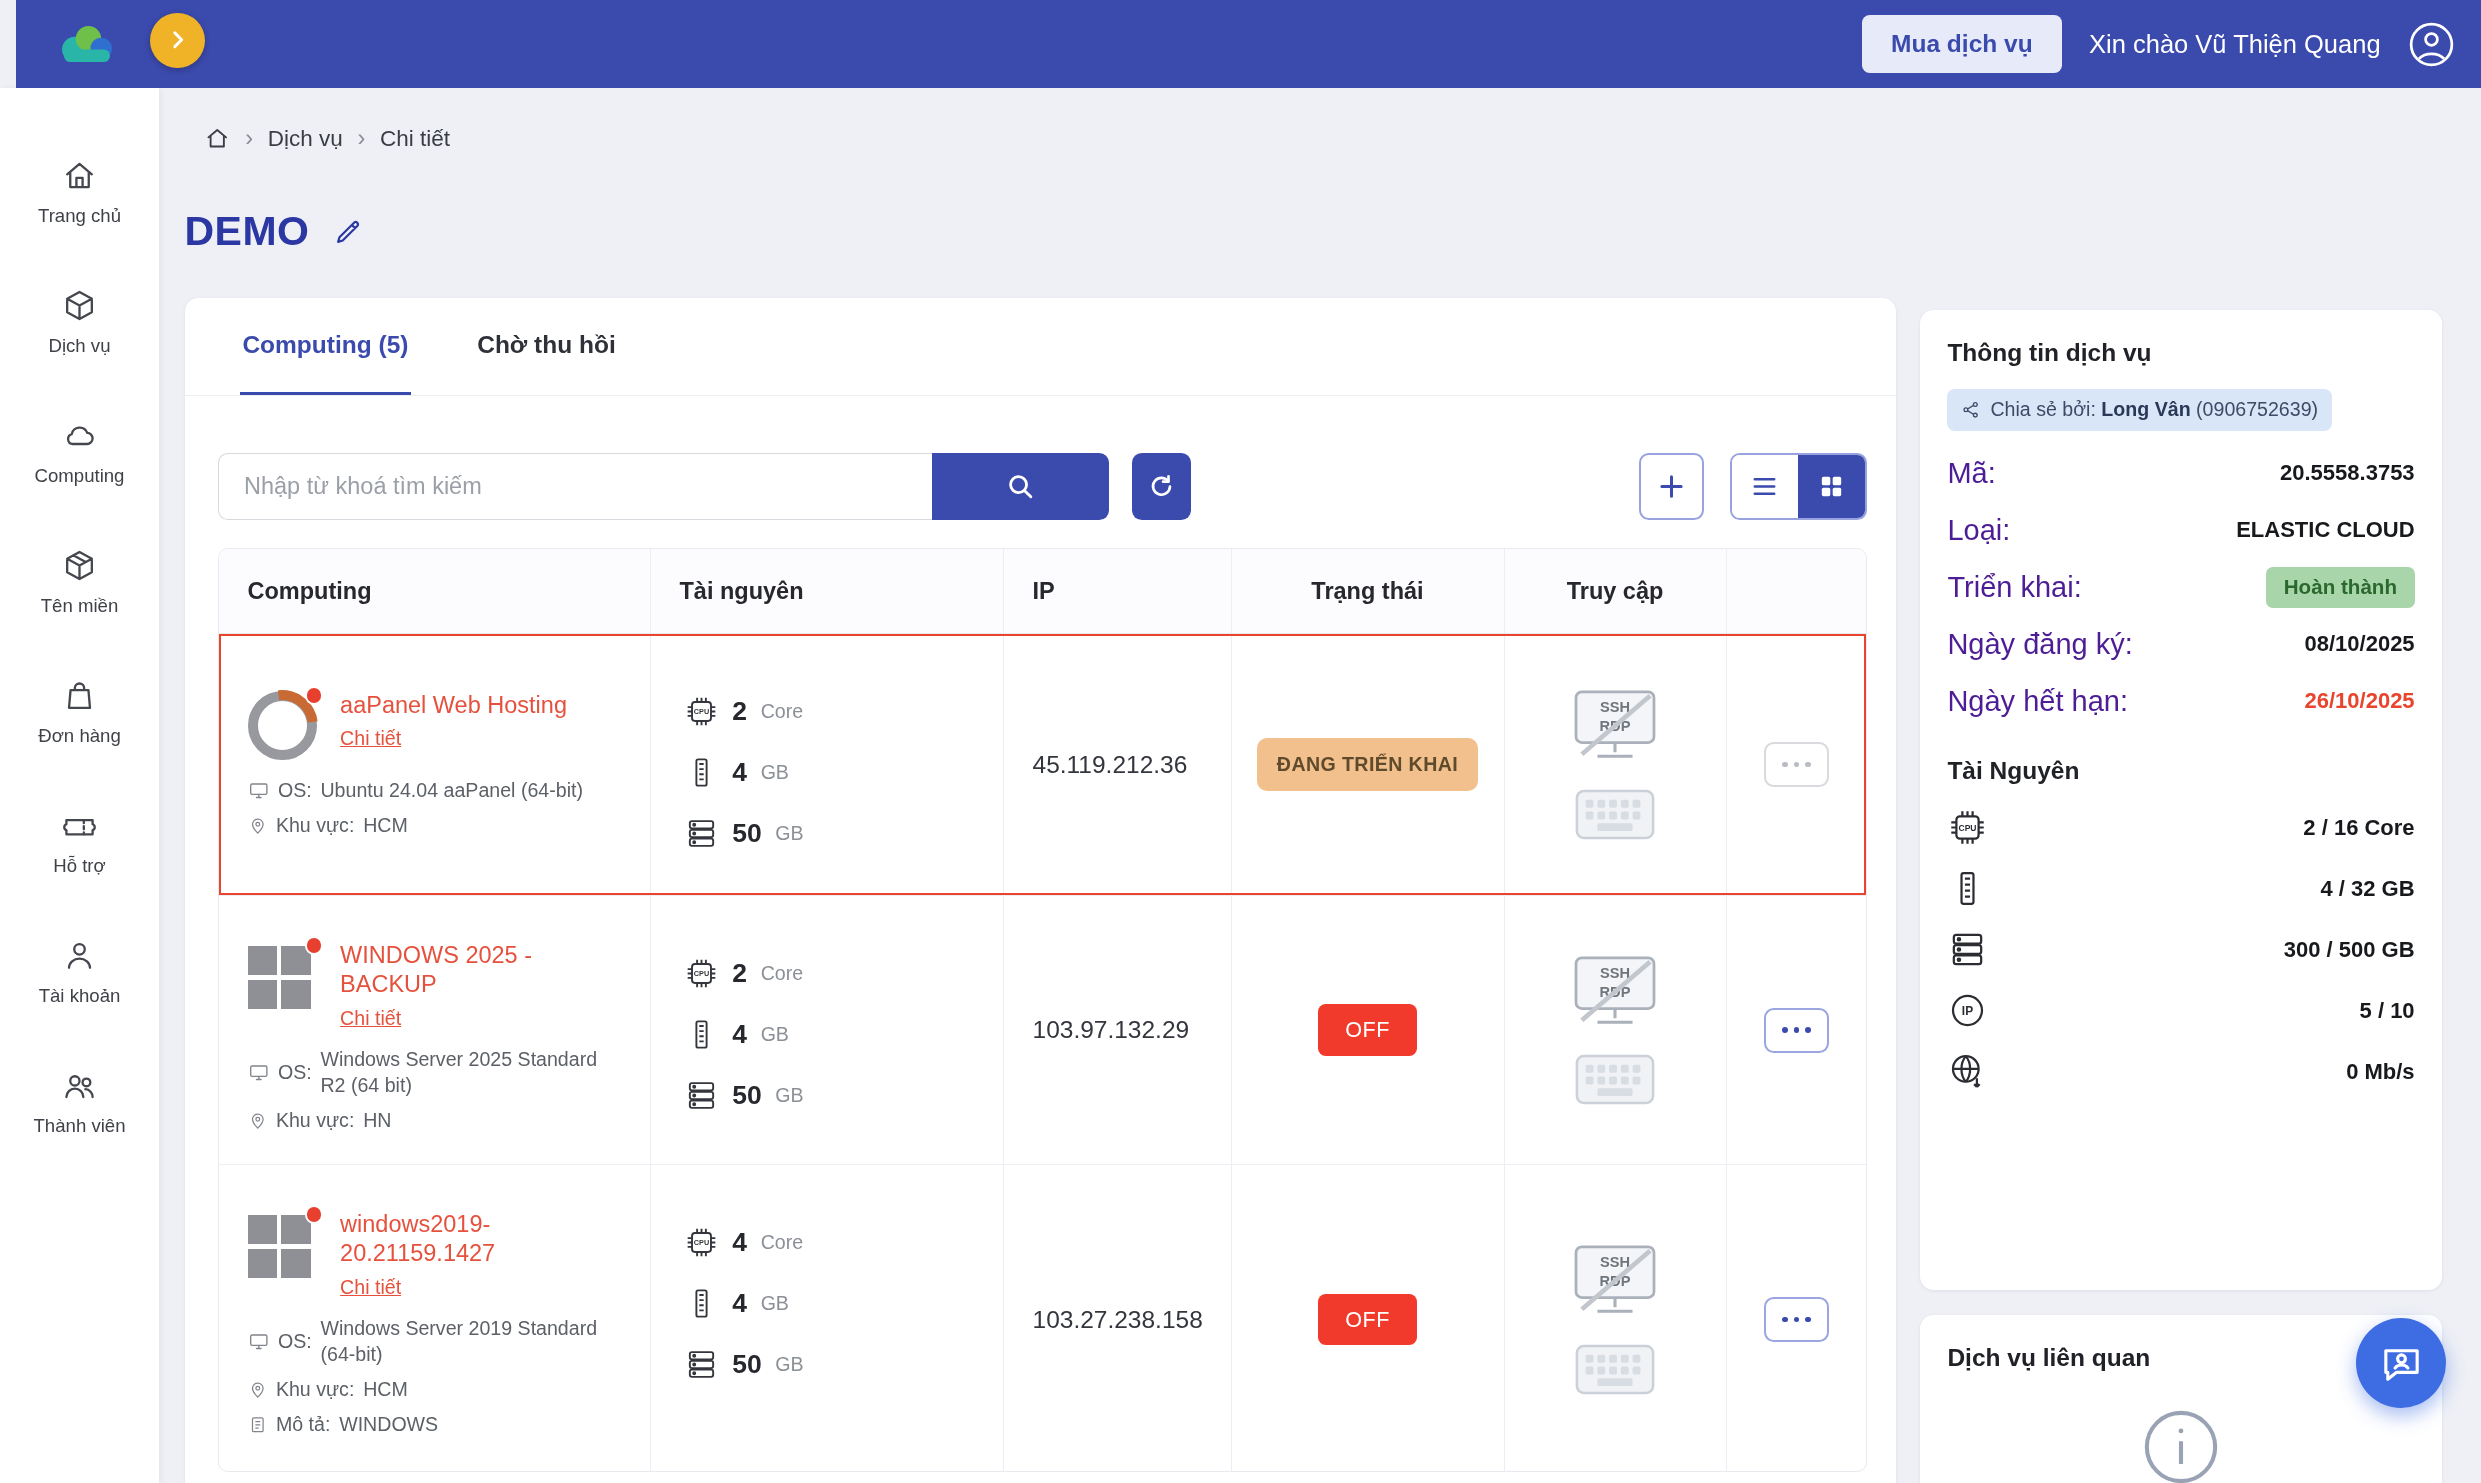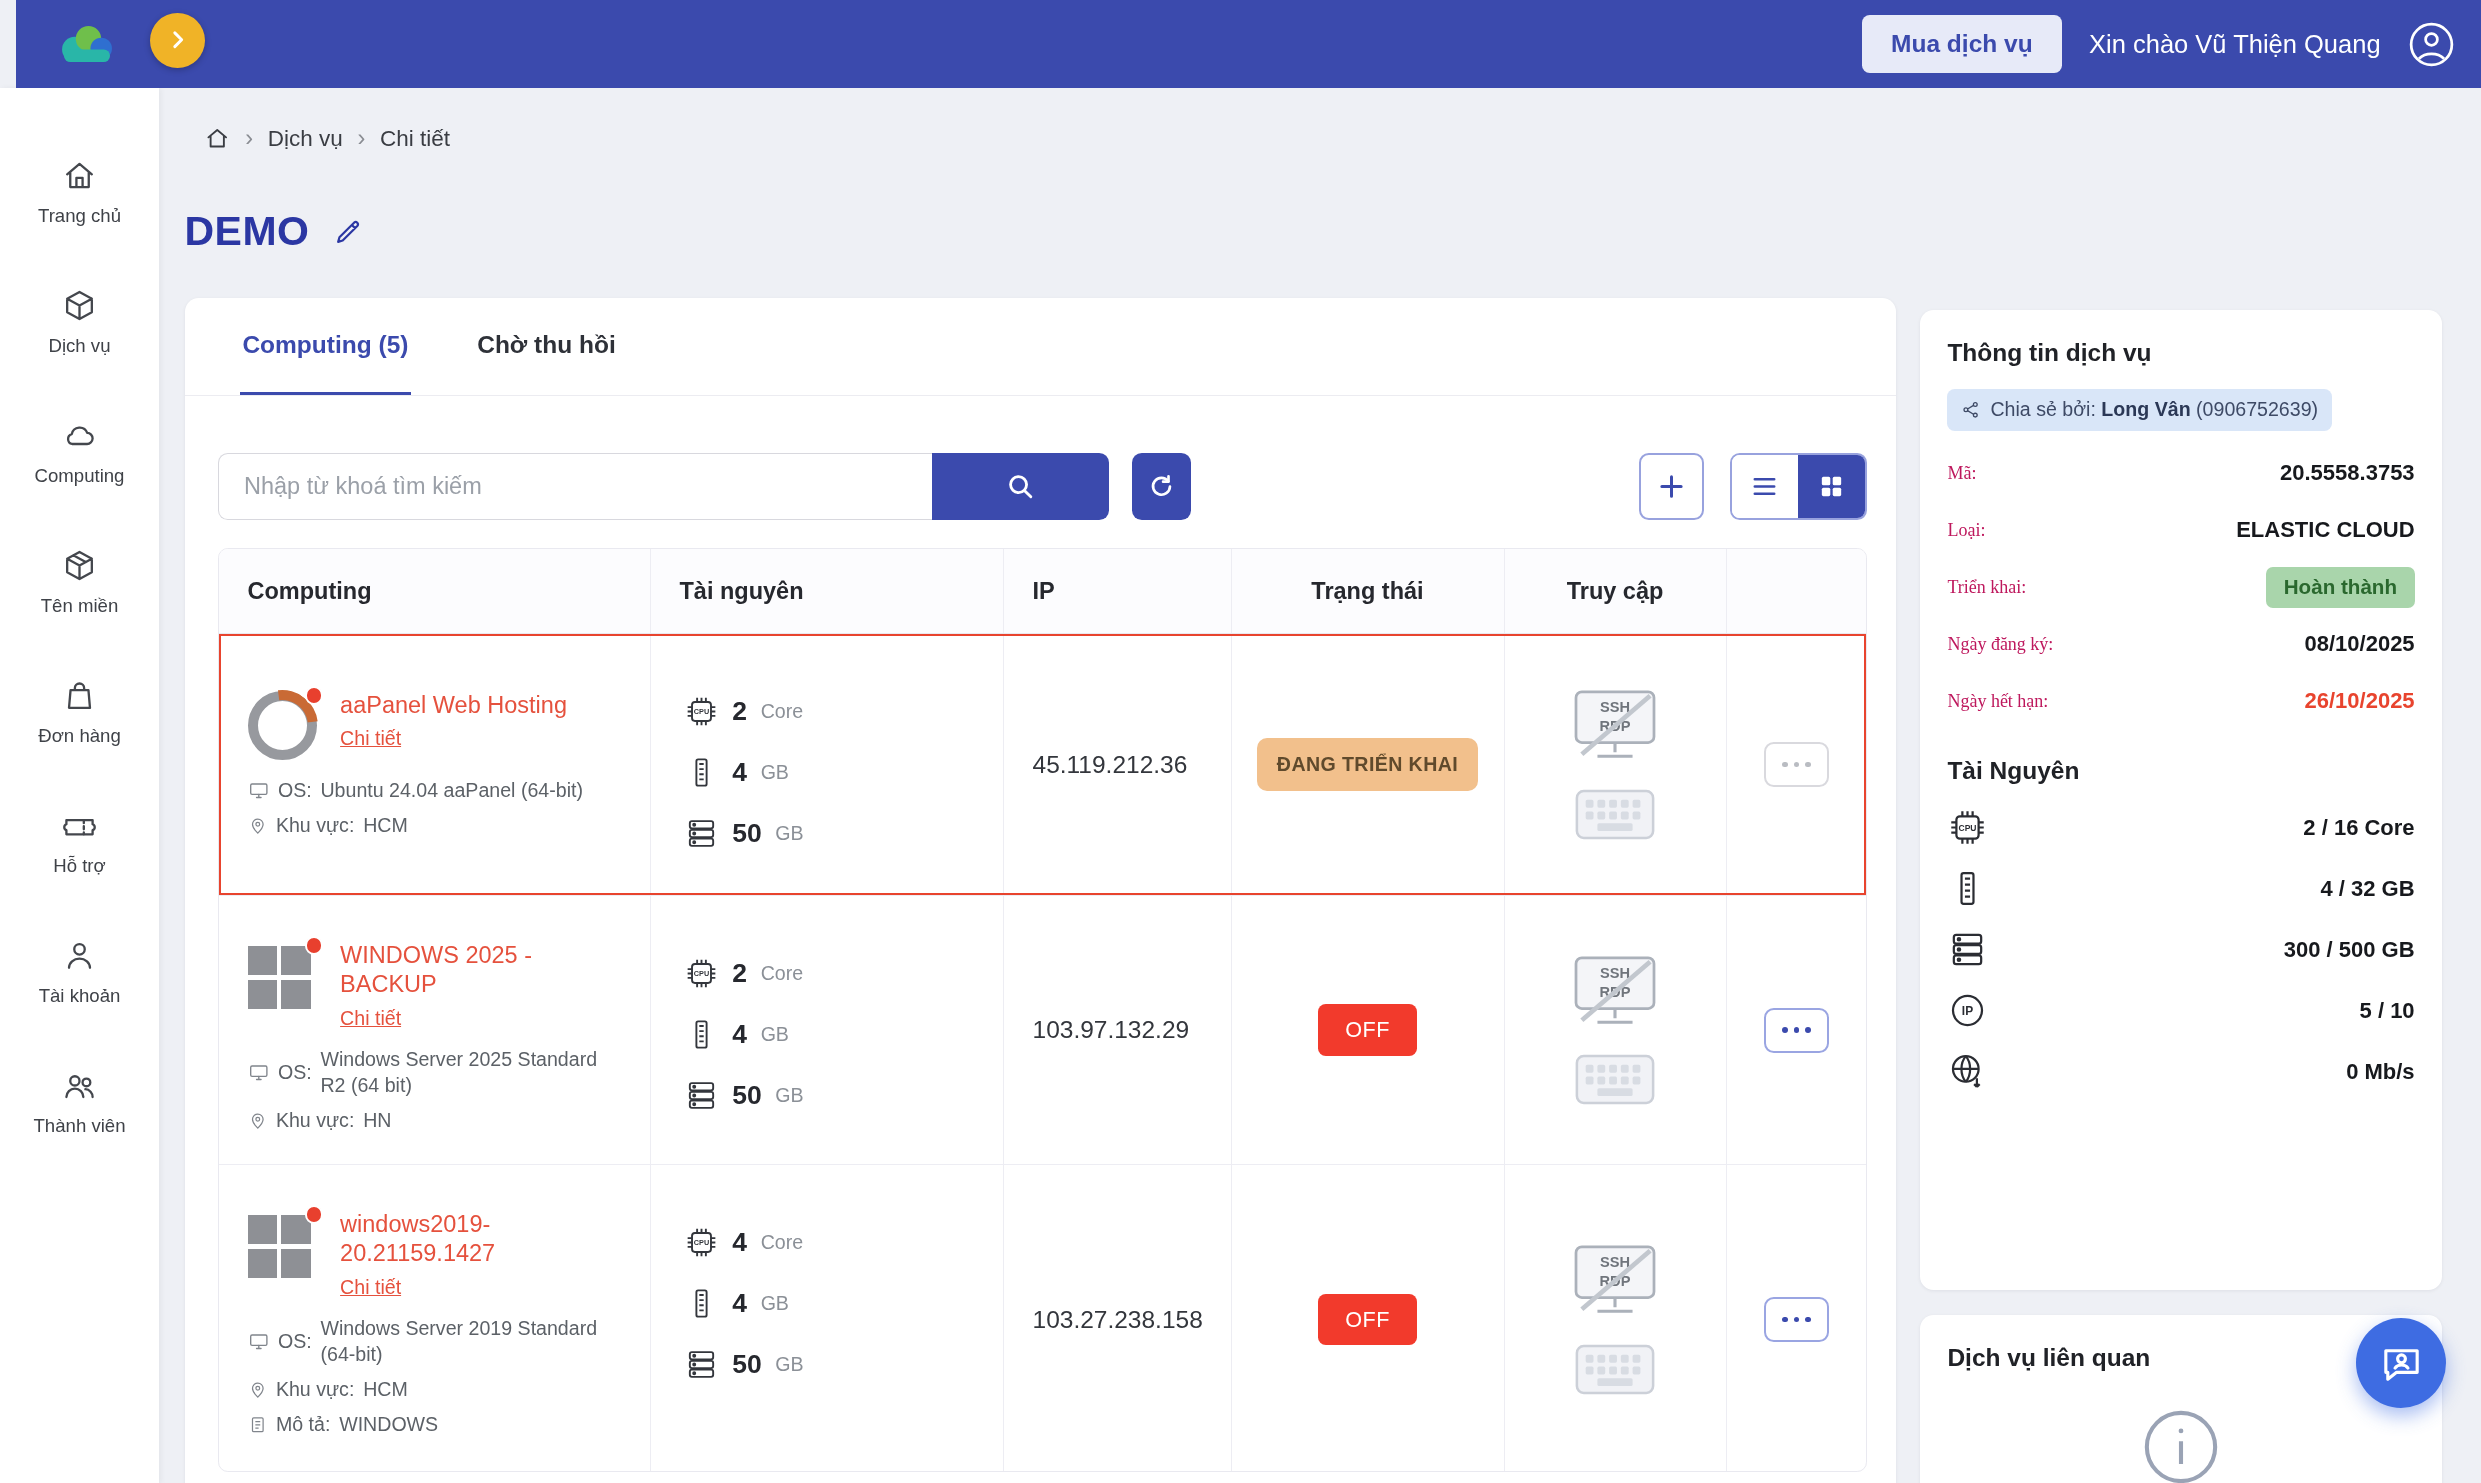--- a/index.html
+++ b/index.html
@@ -131,21 +131,21 @@
   
   .right-col { position:absolute; left:1761px; top:222px; width:522px; }
   .panel { background:#fff; border-radius:13.7px; box-shadow:0 1px 3.9px rgba(20,20,43,.07); }
   .panel.info { padding:29px 27.4px 33px; height:980px; overflow:hidden; }
   .panel-title { font-size:24.5px; font-weight:bold; color:#202227; }
   .share-chip { margin-top:21.6px; display:inline-flex; align-items:center; gap:9.8px;
     background:var(--chip-bg,#d9e6f8); border-radius:7.8px; padding:9.8px 13.7px; font-size:19.6px; color:#3e4a66; }
   .share-chip b { color:#2b3856; }
   .fields { margin-top:13.7px; }
   .field-row { display:flex; justify-content:space-between; align-items:center; min-height:57px; }
-  .f-label { font-size:18px; color:#be185d;font-family:Liberation Serif, serif; }
+  .f-label { font-size:29px; color:#4c1d95; }
   .f-value { font-size:22px; font-weight:bold; color:#17191d; text-align:right; }
   .f-value.red { color:var(--danger,#e8442e); }
   .badge-success { background:var(--success-bg,#a9d5ab); color:var(--success-text,#2a682e);
     font-size:20.6px; font-weight:600; padding:8.8px 17.6px; border-radius:6.9px; }
   .res-title { margin-top:27.4px; font-size:24.5px; font-weight:bold; color:#202227; }
   .pres { margin-top:11.8px; }
   .pres-row { display:flex; justify-content:space-between; align-items:center; height:61px; }
 
   .panel.related { margin-top:24.5px; padding:29px 27.4px 39px; height:263px; overflow:hidden; }
   .rel-head { display:flex; justify-content:space-between; align-items:center; }

